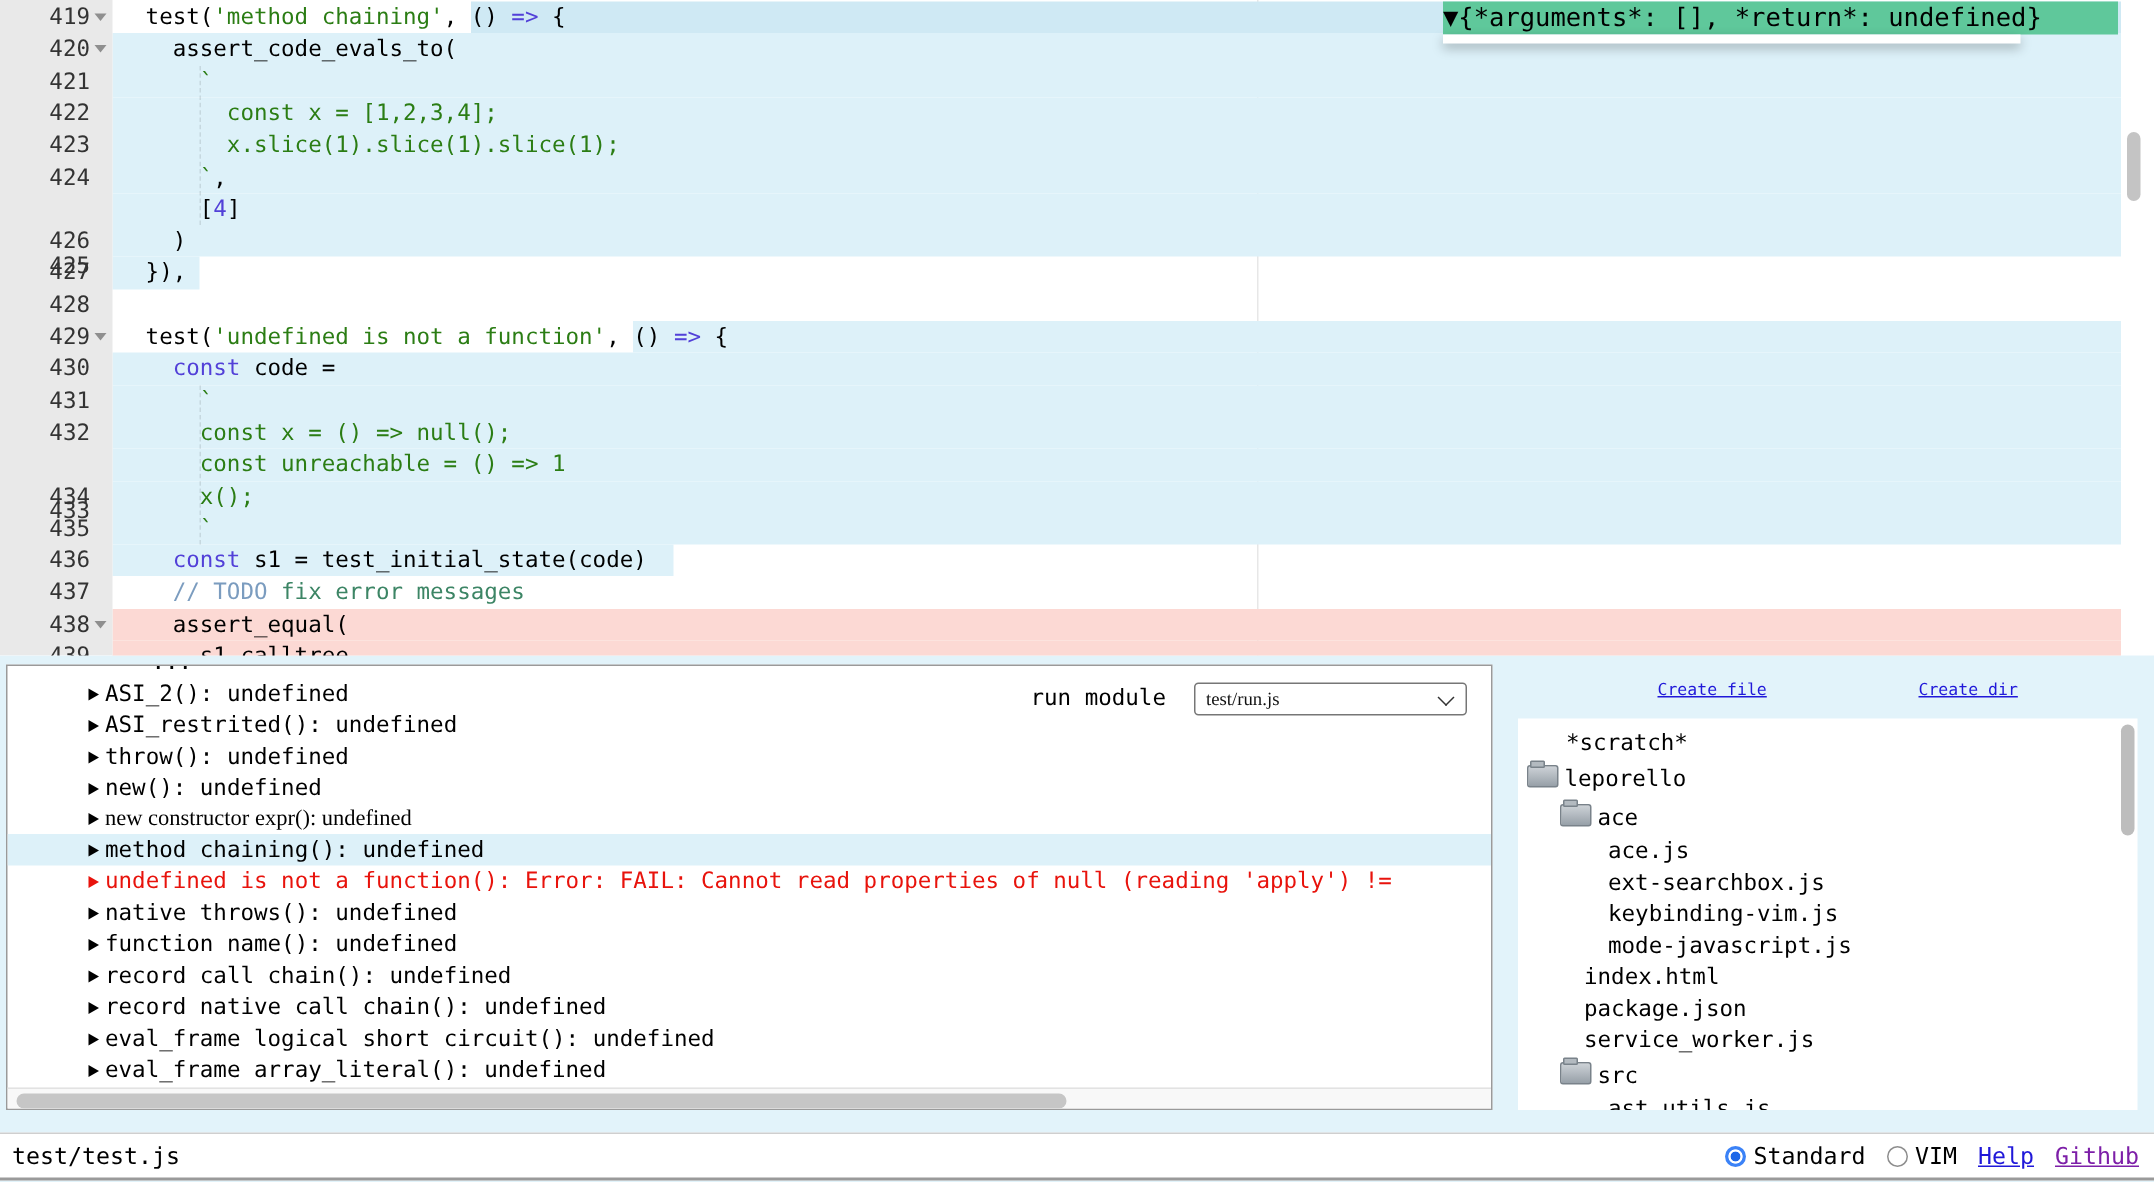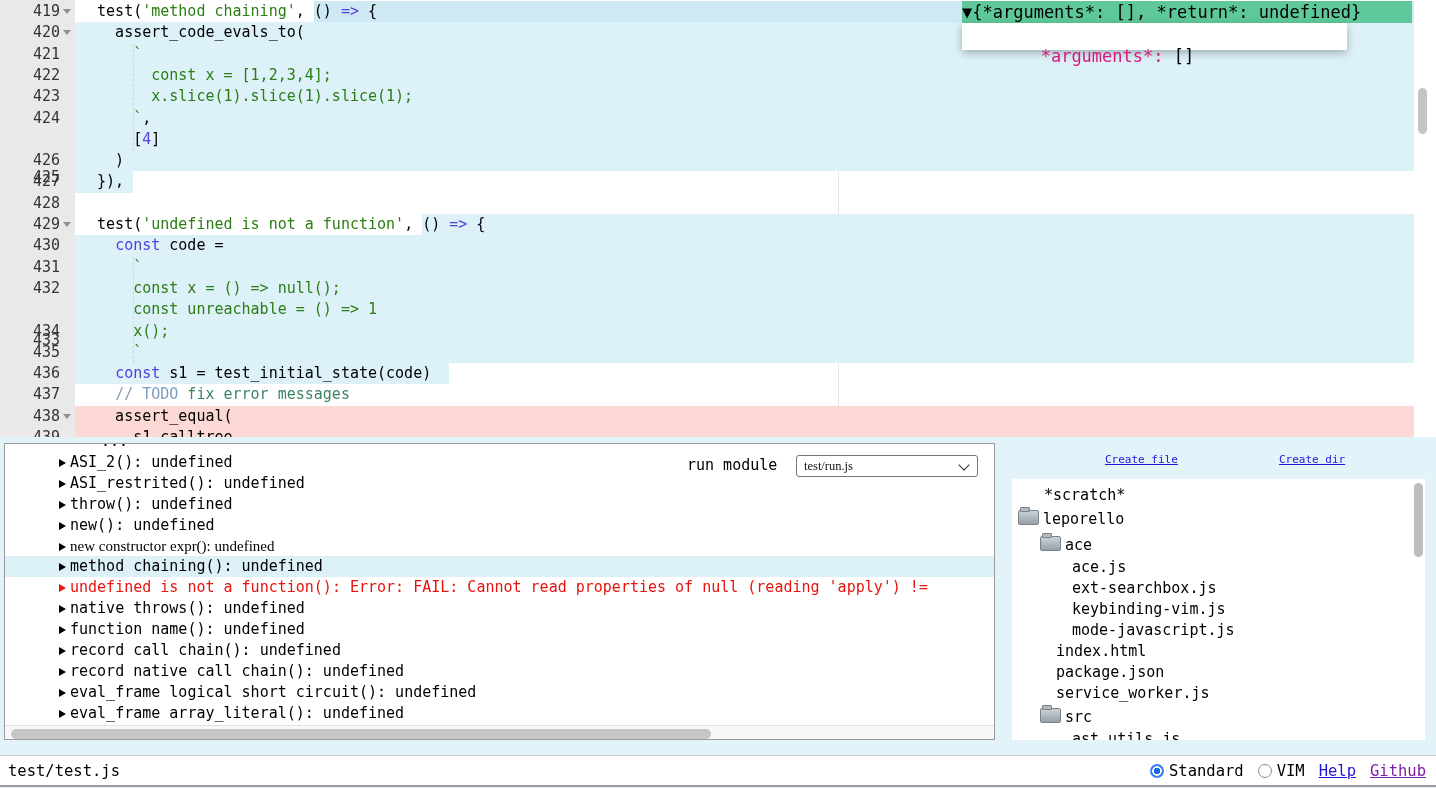--- a/index.html
+++ b/index.html
@@ -149,23 +149,20 @@
       <div class="gut-row" style="top: 384.4px;">437</div>
       <div class="gut-row" style="top: 405.7px;">438<span class="fold"></span></div>
       <div class="gut-row" style="top: 427px;">439</div>
     </div>
   <div id="ed-scroll-thumb"></div>
 </div>
 
 <div id="tooltip">
   <div class="tt-header">▼{*arguments*: [], *return*: undefined}</div>
   <div class="tt-body">
-    <div class="tt-row">
-      <span> </span><span class="tt-key">*arguments*:</span><span> </span><span>[]</span>
-    </div>
   </div>
 </div>
 
 <div id="results">
   <div id="res-rows">
       <div class="res-row" style="top: -13px; padding-left: 96px;">...</div>
       <div class="res-row" style="top: 7.9px; padding-left: 54px;"><span class="res-arrow"></span>ASI_2(): undefined</div>
       <div class="res-row" style="top: 28.8px; padding-left: 54px;"><span class="res-arrow"></span>ASI_restrited(): undefined</div>
       <div class="res-row" style="top: 49.7px; padding-left: 54px;"><span class="res-arrow"></span>throw(): undefined</div>
       <div class="res-row" style="top: 70.6px; padding-left: 54px;"><span class="res-arrow"></span>new(): undefined</div>

